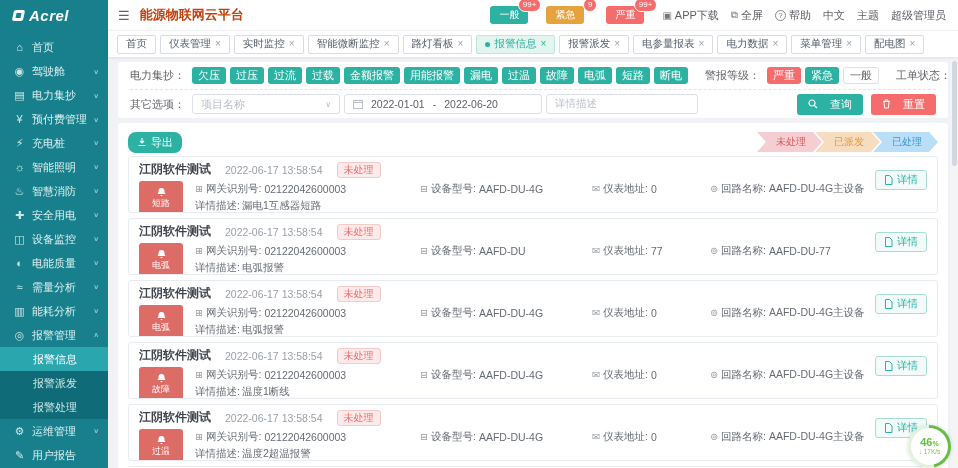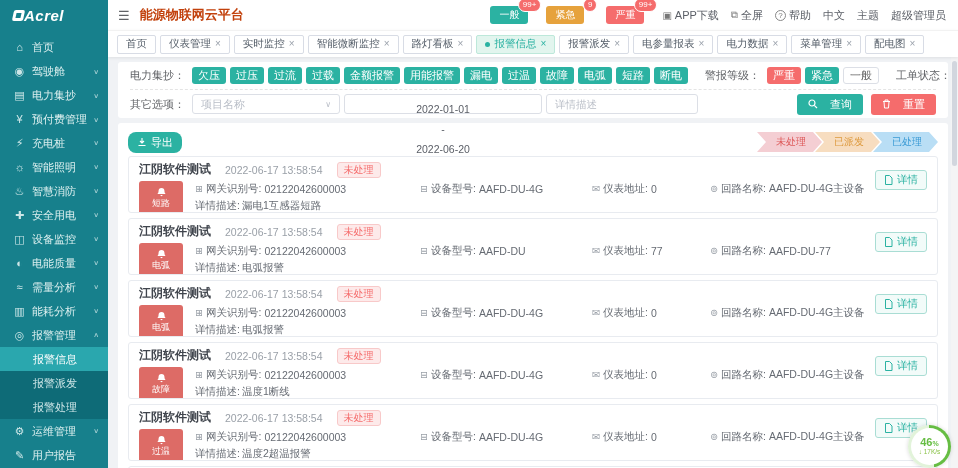--- a/index.html
+++ b/index.html
@@ -2,21 +2,21 @@
 <html><head>
 <meta charset="utf-8">
 <style>
   * { margin:0; padding:0; box-sizing:border-box; }
   html,body { width:958px; height:468px; overflow:hidden; }
   body { font-family:"Liberation Sans","DejaVu Sans",sans-serif; font-size:12px; color:#333; background:#f0f2f5; position:relative; }
   .app { display:flex; width:958px; height:468px; }
 
   
   .sidebar { width:108px; background:#17808c; color:#dcefef; flex-shrink:0; overflow:hidden; }
-  .logo { height:30px; display:flex; align-items:center; padding-left:13px; }
+  .logo { height:30px; display:flex; align-items:center; padding-left:13px; gap:5px; }
   .logo-mark { width:11px; height:11px; background:#fff; transform:skewX(-12deg); border-radius:2px; position:relative; }
   .logo-mark::after { content:""; position:absolute; left:3px; top:3px; width:5px; height:5px; background:#17808c; }
   .logo-text { color:#fff; font-weight:bold; font-style:italic; font-size:15px; letter-spacing:.5px; }
   .menu { padding-top:5px; }
   .mi { height:24px; display:flex; align-items:center; padding:0 9px 0 13px; gap:6px; font-size:11px; cursor:pointer; white-space:nowrap; }
   .ico { width:13px; font-size:11px; opacity:.92; text-align:center; flex-shrink:0; }
   .mi .lbl { flex:1; overflow:hidden; }
   .arr { font-size:8px; opacity:.75; transform:scaleY(.8); }
   .submenu { background:#0e6b77; }
   .smi { height:24px; display:flex; align-items:center; padding-left:33px; font-size:11px; cursor:pointer; color:#cfe7e8; }
@@ -47,22 +47,22 @@
   .content { flex:1; padding:5px 10px 0 10px; overflow:hidden; }
   .panel { background:#fff; border-radius:3px; padding:0 12px; }
   .frow { display:flex; align-items:center; gap:4px; height:28px; border-bottom:1px dashed #e4e4e4; font-size:11px; color:#606266; white-space:nowrap; }
   .flabel { margin-right:3px; color:#606266; }
   .glabel { margin-left:13px; margin-right:3px; }
   .tbtn { background:#2bb2a2; color:#fff; font-size:11px; padding:2px 6px; border-radius:3px; cursor:pointer; line-height:13px; }
   .tbtn-red { background:#f56c6c; }
   .tbtn-plain { background:#fff; color:#666; border:1px solid #dcdfe6; padding:1px 6px; }
   .sel { width:148px; height:20px; border:1px solid #dcdfe6; border-radius:3px; display:flex; align-items:center; justify-content:space-between; padding:0 8px; color:#b9bec7; cursor:pointer; }
   .sel .arr2 { font-size:8px; color:#b9bec7; }
-  .datebox { width:198px; height:20px; border:1px solid #dcdfe6; border-radius:3px; display:flex; align-items:center; gap:8px; padding:0 8px; color:#5a5e66; font-size:10.5px;flex-direction:column; }
-  .inp { width:152px; height:20px; border:1px solid #dcdfe6; border-radius:3px; padding:0 8px; font-size:10.5px; color:#333; font-family:Liberation Sans, sans-serif; outline:none; }
+  .datebox { width:198px; height:20px; border:1px solid #dcdfe6; border-radius:3px; display:flex; align-items:center; gap:8px; padding:0 8px; color:#5a5e66; font-size:10.5px; }
+  .inp { width:152px; height:20px; border:1px solid #dcdfe6; border-radius:3px; padding:0 8px; font-size:10.5px; color:#333; font-family:Liberation Mono, monospace; outline:none; }
   .inp::placeholder { color:#b9bec7; }
   .row-right { margin-left:auto; display:flex; gap:8px; }
   .btn { display:flex; align-items:center; gap:12px; font-size:11px; padding:3px 11px; border-radius:3px; color:#fff; cursor:pointer; }
   .btn-search { background:#2bb2a2; }
   .btn-reset { background:#f56c6c; }
 
   .listpanel { margin-top:5px; background:#fff; border-radius:3px; padding:5px 10px; height:360px; }
   .ltoolbar { display:flex; align-items:center; height:28px; }
   .export { background:#2bb2a2; color:#fff; font-size:11px; padding:3px 9px; border-radius:8px; display:flex; align-items:center; gap:4px; cursor:pointer; }
   .flow { margin-left:auto; display:flex; }

